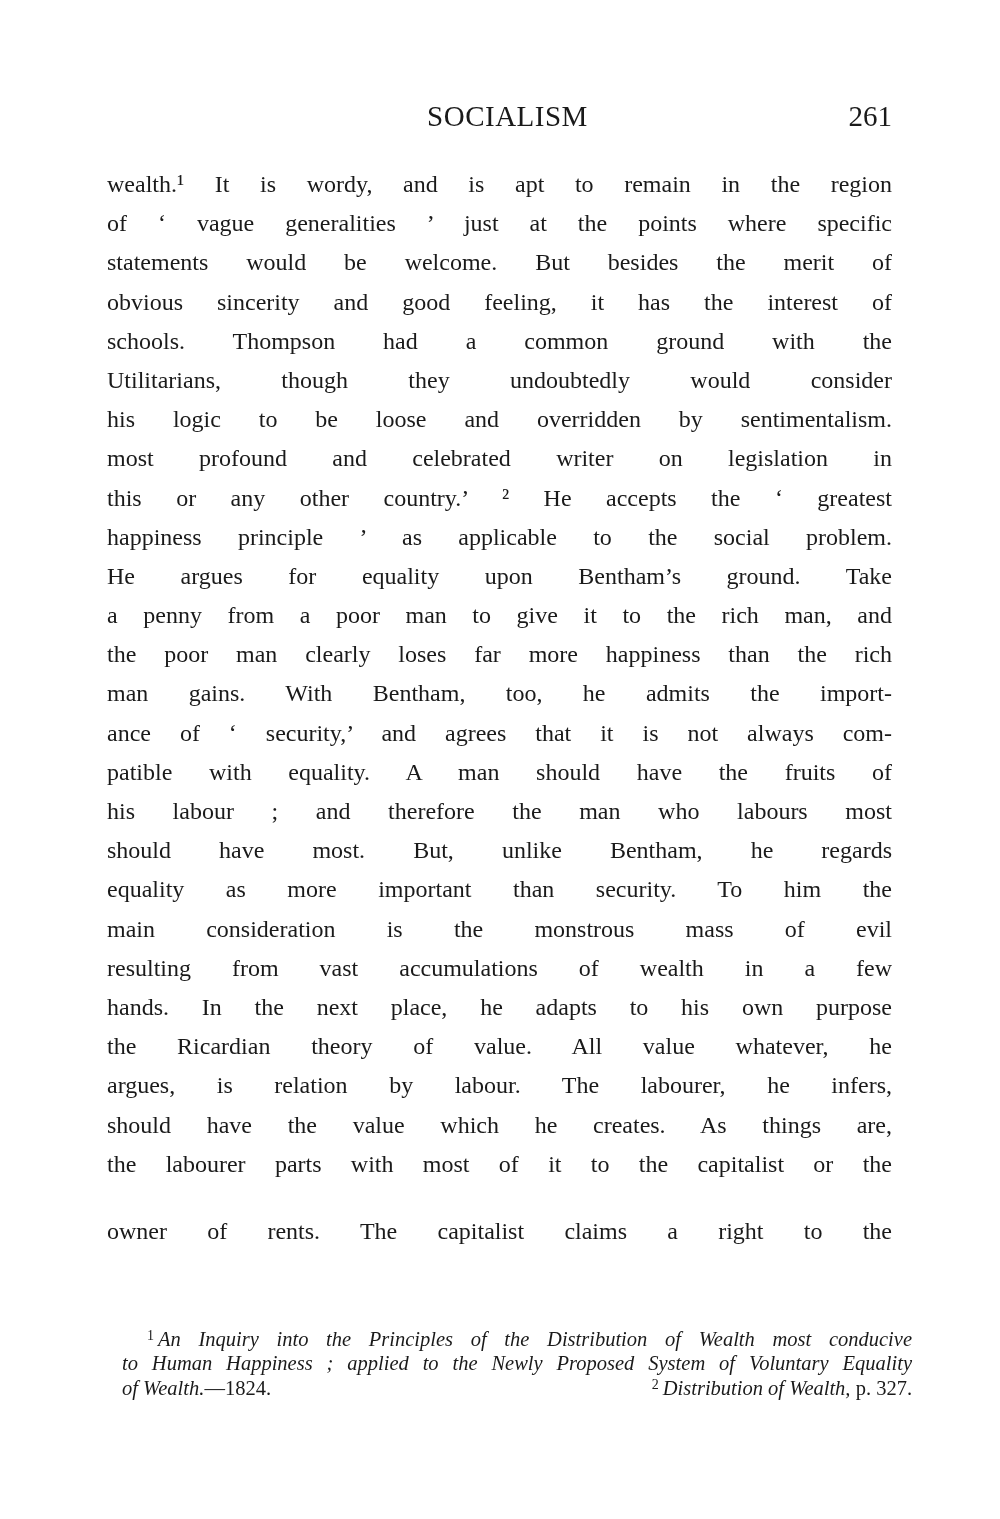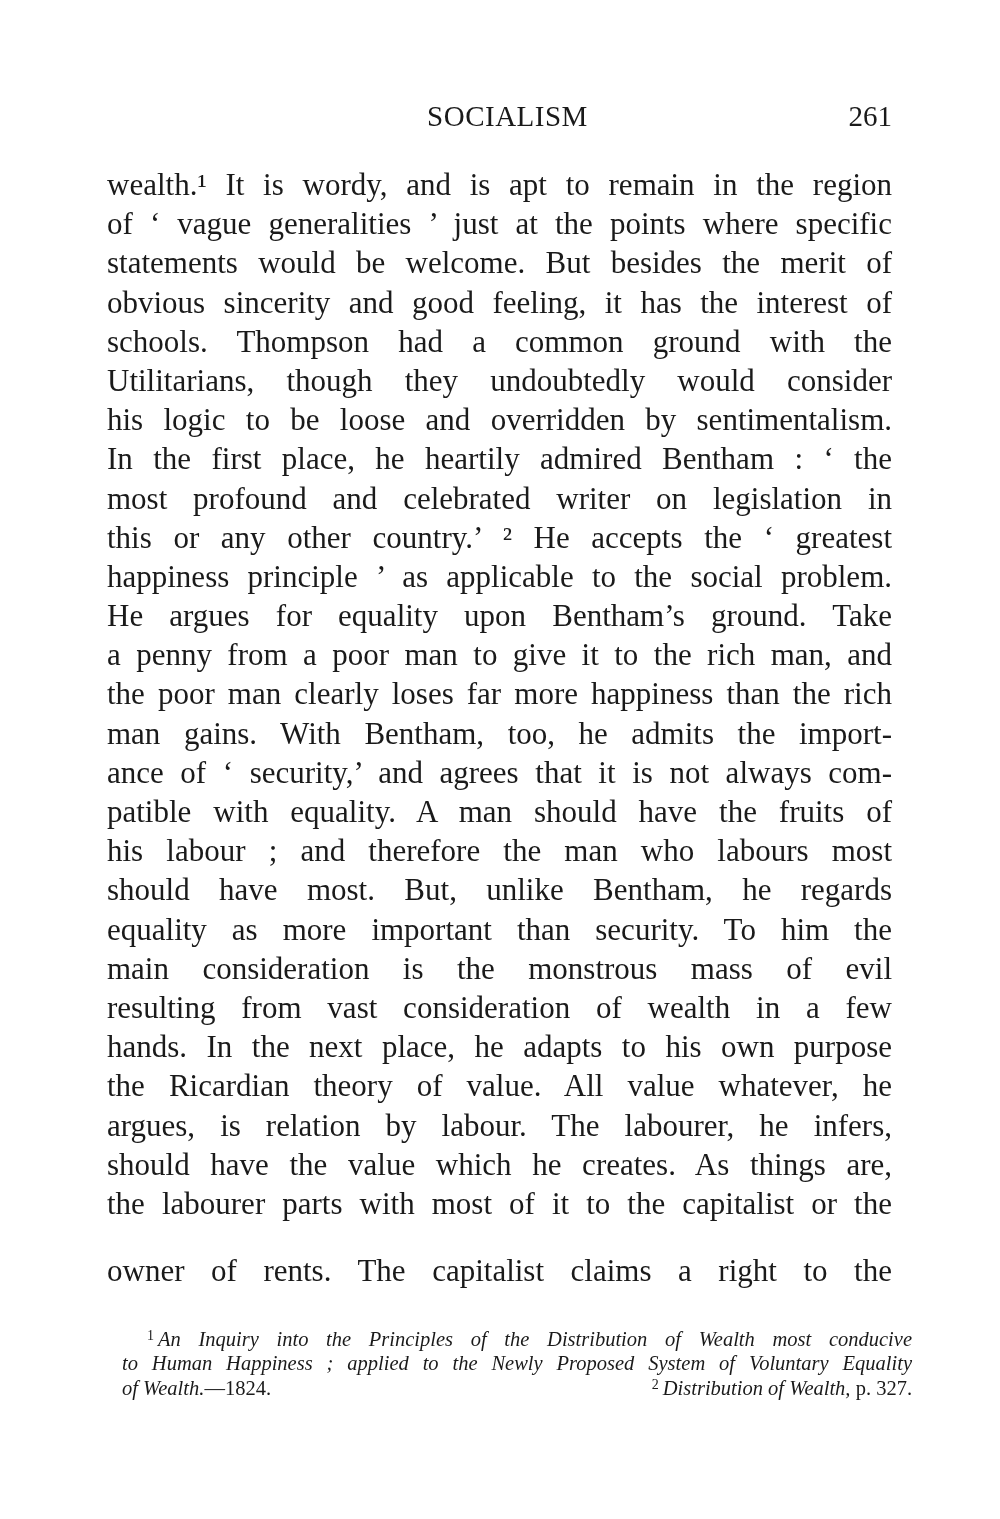--- a/index.html
+++ b/index.html
@@ -2,21 +2,21 @@
 <html><head>
 <meta charset="utf-8">
 <style>
   html, body { margin: 0; padding: 0; background: #ffffff; }
   body { width: 1000px; height: 1519px; position: relative; overflow: hidden; color: #1a1a1a; font-family: "Liberation Serif", "DejaVu Serif", serif; }
   .page { position: absolute; left: 0; top: 0; width: 1000px; height: 1519px; }
   .running-head { position: absolute; top: 100px; left: 107px; width: 785px; height: 40px; font-size: 29px; }
   .running-head .title { position: absolute; left: 16px; right: 0; text-align: center; letter-spacing: 0.5px; }
   .running-head .folio { position: absolute; right: 0; top: 0; }
   .body-text { position: absolute; top: 165px; left: 107px; width: 785px; }
-  .line { font-size: 31px; line-height: 39.2px; height: 39.2px; white-space: nowrap; text-align: justify; text-align-last: justify; }
+  .line { font-size: 24px; line-height: 39.2px; height: 39.2px; white-space: nowrap; text-align: justify; text-align-last: justify; }
   .line.last { text-align-last: justify; margin-top: 28px; }
   .footnotes { position: absolute; top: 1322px; left: 122px; width: 790px; font-style: italic; font-size: 20.5px; }
   .fn-line { line-height: 27.5px; height: 27.5px; white-space: nowrap; text-align: justify; text-align-last: justify; }
   .fn-line.first { padding-left: 25px; }
   .fn-split { display: flex; justify-content: space-between; }
   .fn-split .right { padding-right: 0; }
   .fn-mark { font-style: normal; font-size: 14px; vertical-align: 6px; margin-right: 4px; }
 </style>
 </head>
 <body>
@@ -29,35 +29,34 @@
   </div>
 
   <div class="body-text">
     <div class="line">wealth.¹ It is wordy, and is apt to remain in the region</div>
     <div class="line">of ‘ vague generalities ’ just at the points where specific</div>
     <div class="line">statements would be welcome. But besides the merit of</div>
     <div class="line">obvious sincerity and good feeling, it has the interest of</div>
     <div class="line">schools. Thompson had a common ground with the</div>
     <div class="line">Utilitarians, though they undoubtedly would consider</div>
     <div class="line">his logic to be loose and overridden by sentimentalism.</div>
-    <div class="line">In the first place, he heartily admired Bentham : ‘ the</div>
     <div class="line">most profound and celebrated writer on legislation in</div>
     <div class="line">this or any other country.’ ² He accepts the ‘ greatest</div>
     <div class="line">happiness principle ’ as applicable to the social problem.</div>
     <div class="line">He argues for equality upon Bentham’s ground. Take</div>
     <div class="line">a penny from a poor man to give it to the rich man, and</div>
     <div class="line">the poor man clearly loses far more happiness than the rich</div>
     <div class="line">man gains. With Bentham, too, he admits the import-</div>
     <div class="line">ance of ‘ security,’ and agrees that it is not always com-</div>
     <div class="line">patible with equality. A man should have the fruits of</div>
     <div class="line">his labour ; and therefore the man who labours most</div>
     <div class="line">should have most. But, unlike Bentham, he regards</div>
     <div class="line">equality as more important than security. To him the</div>
     <div class="line">main consideration is the monstrous mass of evil</div>
-    <div class="line">resulting from vast consideration of wealth in a few</div>
+    <div class="line">resulting from vast accumulations of wealth in a few</div>
     <div class="line">hands. In the next place, he adapts to his own purpose</div>
     <div class="line">the Ricardian theory of value. All value whatever, he</div>
     <div class="line">argues, is relation by labour. The labourer, he infers,</div>
     <div class="line">should have the value which he creates. As things are,</div>
     <div class="line">the labourer parts with most of it to the capitalist or the</div>
     <div class="line last">owner of rents. The capitalist claims a right to the</div>
   </div>
 
   <div class="footnotes">
     <div class="fn-line first">

